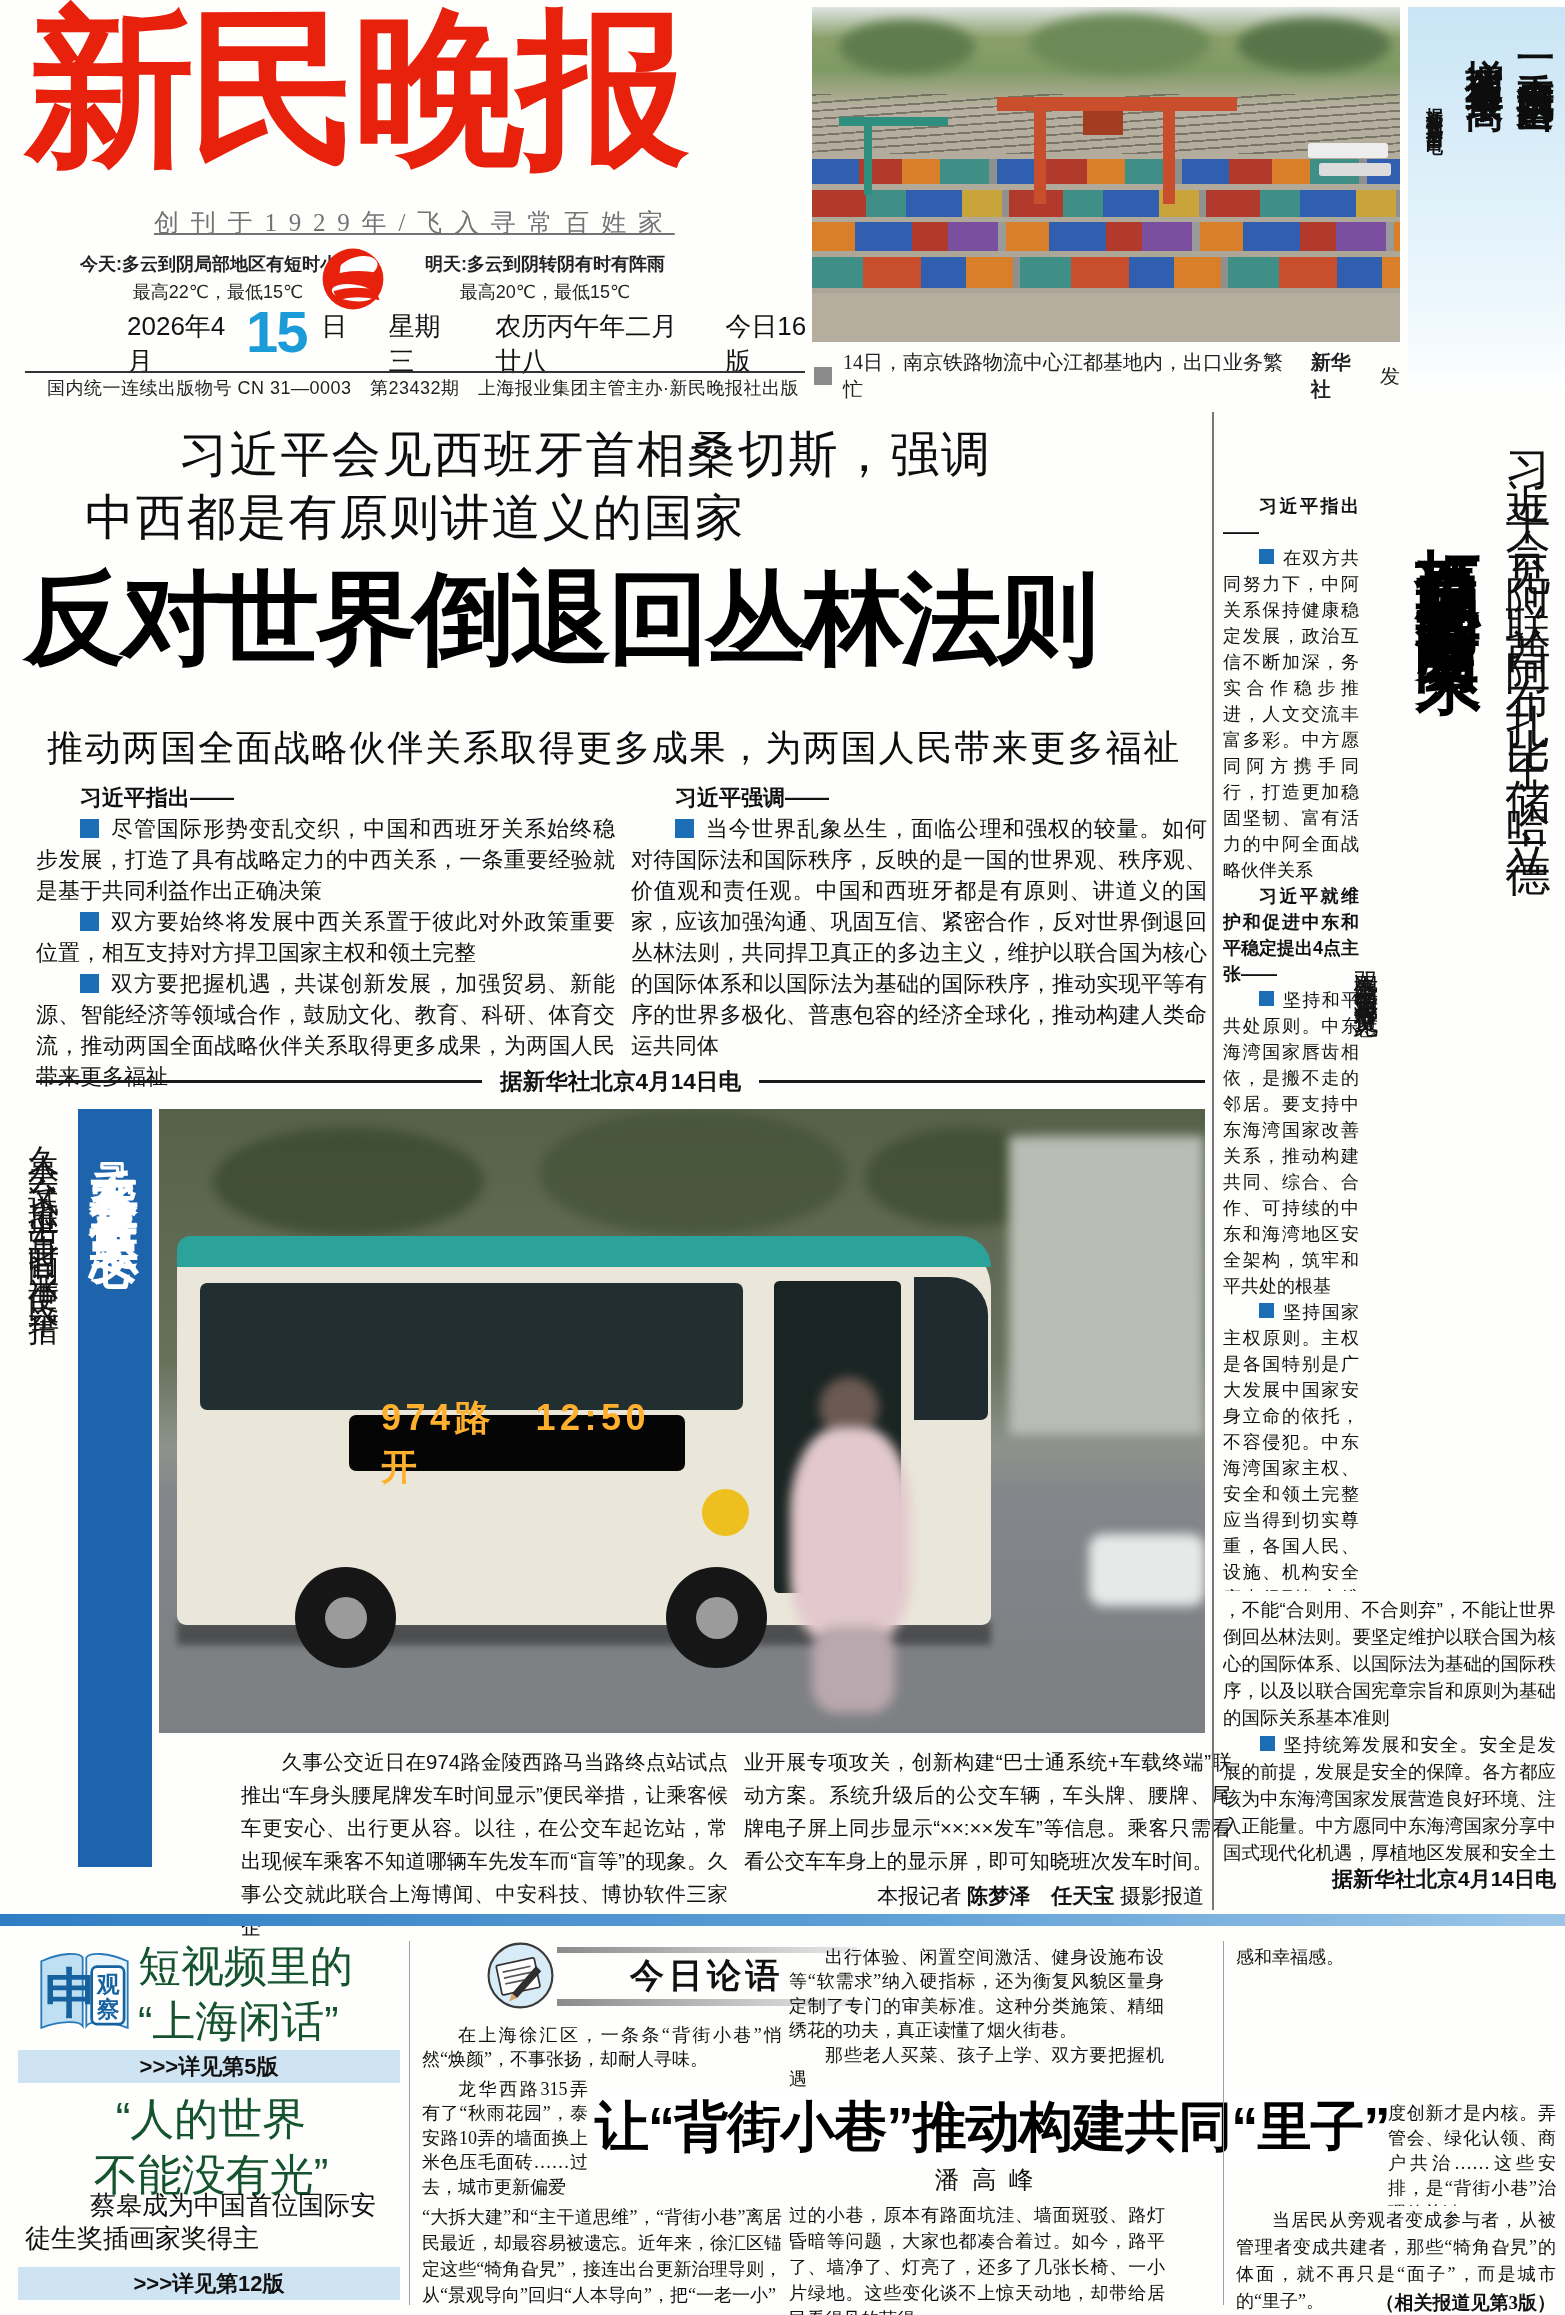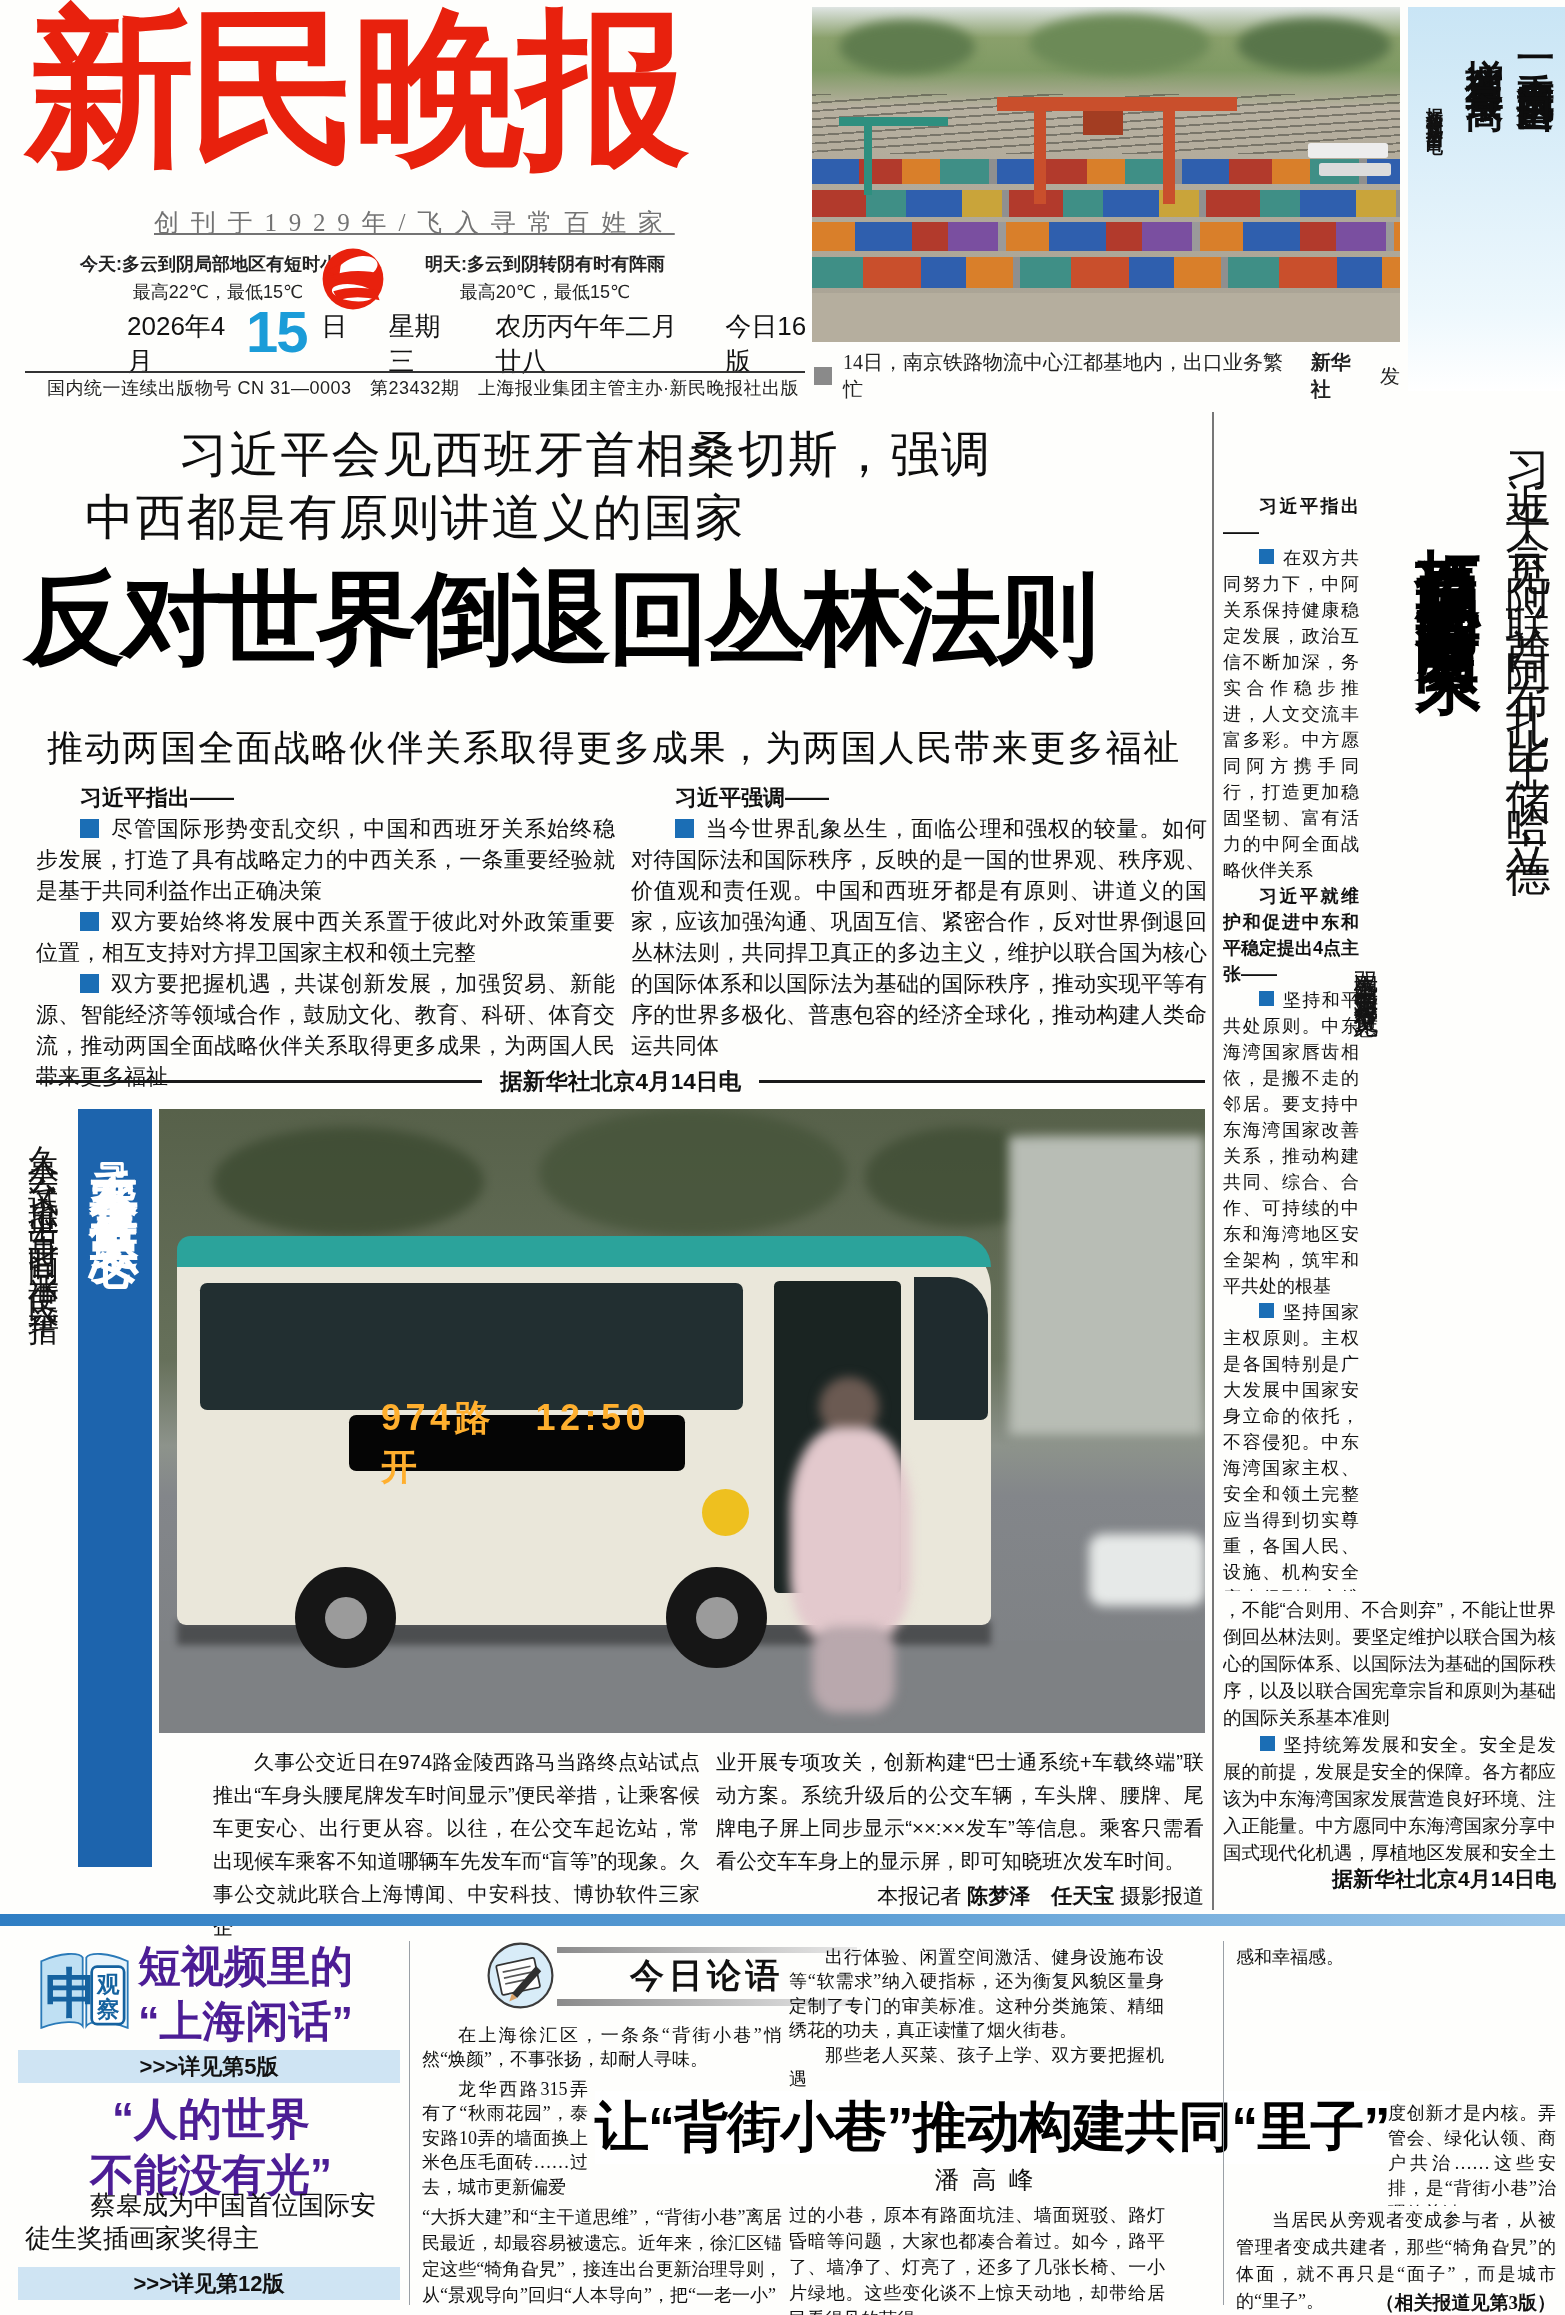--- a/index.html
+++ b/index.html
@@ -68,40 +68,40 @@
              border-radius:0 38px 7.2px 0;}
   .led{position:absolute;left:190px;top:306px;width:304px;height:56px;background:#050505;border-radius:7.2px;
        display:flex;align-items:center;justify-content:center;color:#ffaf2e;
        font-size:36px;font-weight:700;letter-spacing:4.5px;padding-left:32px;}
   .wheel{position:absolute;width:101px;height:101px;border-radius:50%;background:#161616;}
   .wheel::after{content:"";position:absolute;left:30px;top:30px;width:42px;height:42px;border-radius:50%;background:#9b9b9b;}
   .ysign{position:absolute;left:543px;top:380px;width:47px;height:47px;border-radius:50%;background:#eec01f;}
   .busshadow{position:absolute;left:18px;top:512px;width:814px;height:23.5px;background:rgba(15,15,15,.45);filter:blur(3.6px);}
   .road{position:absolute;left:0;top:532px;width:1046px;height:92px;background:#7e8184;}
   .blur{filter:blur(5.4px);}
-  .buscap{font-size:20.4px;line-height:33px;}
+  .buscap{font-size:20.4px;line-height:33px;margin-left:28px;}
   .buscap p{margin:0;}
   .byline{font-size:21px;}
   .byline b{font-weight:700;}
   
   .colrule{background:#777;width:1.8px;}
   .sb-kicker{left:1498px;top:418px;height:1140px;font-size:45px;letter-spacing:25px;
              font-family:"Liberation Serif",serif;color:#101010;}
   .sb-head{left:1404px;top:496px;height:1099px;font-size:65px;font-weight:900;letter-spacing:7.2px;color:#000;}
   .sb-deck{left:1350px;top:952px;height:452px;font-size:24.4px;letter-spacing:2.7px;
            font-family:"Liberation Serif",serif;color:#141414;}
   .sb-txt{font-size:18px;line-height:26px;}
   .sb-txt p{margin:0;text-indent:2em;}
   .sb-txt p.cont{text-indent:0;}
   .sb-txt .sq{width:15.4px;height:15.4px;margin-right:7.2px;vertical-align:0;}
   .sb-src{font-weight:700;font-size:21px;text-align:right;}
   
   .secband{left:0;top:1914px;width:1566px;height:11.8px;
            background:linear-gradient(90deg,#2f7ec3,#5d9fd5 55%,#9cc6e8);}
-  .bl-h{font-weight:700;font-size:43px;line-height:1.28;color:#4c1d95;}
+  .bl-h{font-weight:400;font-size:43px;line-height:1.28;color:#14532d;}
   .seeband{background:#cfe4f3;height:33px;line-height:33px;text-align:center;font-weight:700;font-size:22px;}
   .bl-sub{font-size:26px;line-height:33px;font-family:"Liberation Serif",serif;text-indent:2.5em;}
   .vdiv{width:0.9px;background:#9aa0a6;}
   .lunyu-title{font-size:34px;font-weight:900;font-family:"Liberation Serif",serif;letter-spacing:4.5px;text-align:center;}
   .gbar{height:6.3px;background:linear-gradient(90deg,#8b8b8b,#e9e9e9);}
   .kai{font-family:"Liberation Serif","DejaVu Serif",serif;}
   .art{font-size:18px;line-height:24.4px;}
   .art p{margin:0;text-indent:2em;}
   .art p.cont{text-indent:0;}
   .bigtitle{font-size:54px;font-weight:900;letter-spacing:-0.9px;background:#fff;white-space:nowrap;color:#000;}

